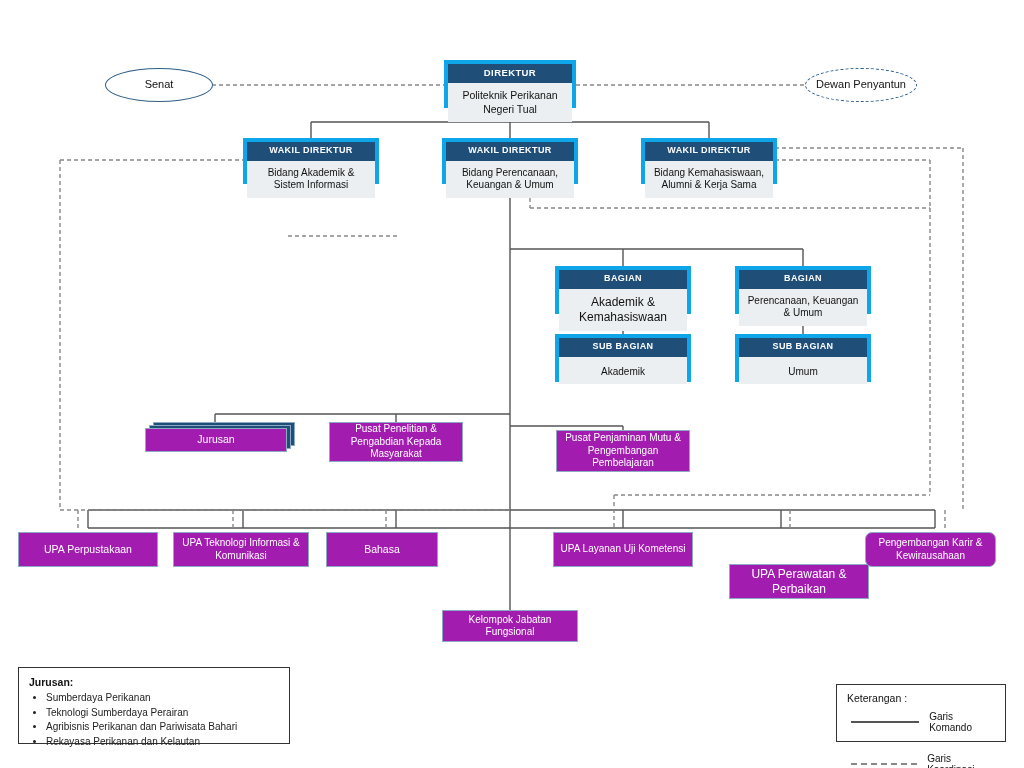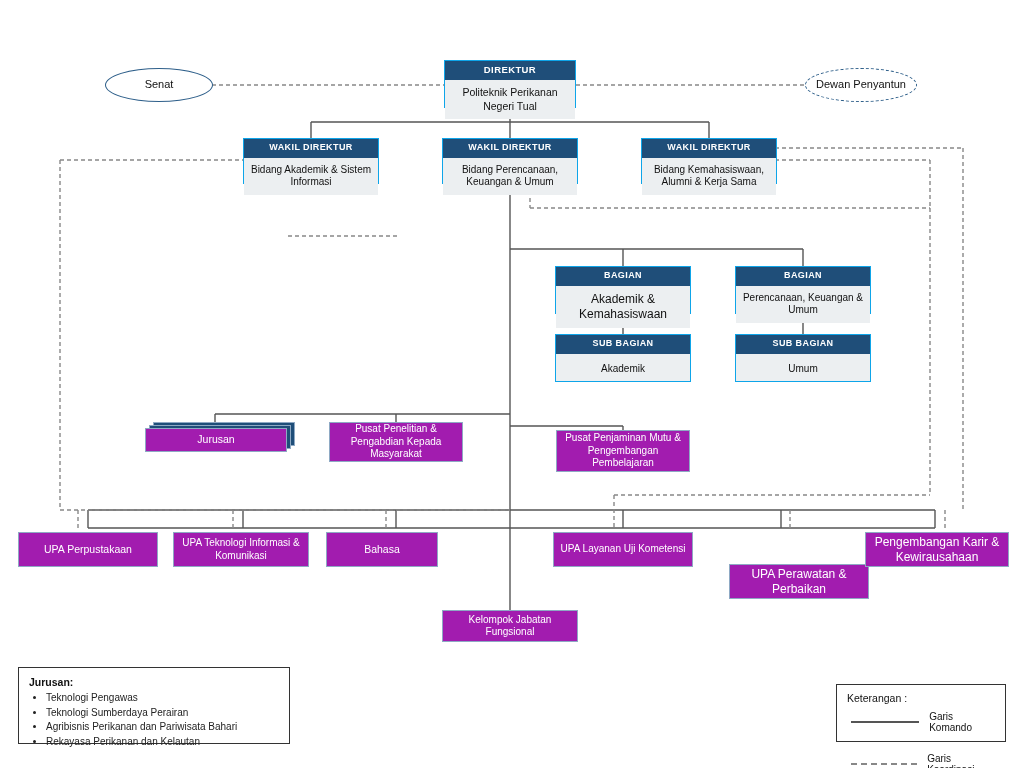--- a/index.html
+++ b/index.html
@@ -9,21 +9,21 @@
     font-family:"Liberation Sans", sans-serif;
     overflow:hidden;
   }
   #stage{position:relative;width:1024px;height:768px;}
 
   svg#wires{position:absolute;left:0;top:0;width:1024px;height:768px;pointer-events:none;}
 
   .node{position:absolute;box-sizing:border-box;}
 
   
-  .card{border:1px solid #0ea5e9;background:#eceff1;}
+  .card{border:4px solid #0ea5e9;background:#eceff1;}
   .card .hd{
     background:#1f4e79;color:#ffffff;
     text-align:center;font-weight:600;letter-spacing:.4px;
     padding:4px 2px 5px;line-height:1.1;
   }
   .card .bd{
     background:#eceff1;color:#111111;
     text-align:center;padding:6px 4px;line-height:1.25;
   }
 
@@ -207,32 +207,32 @@
   </div>
 
   <div class="node solid" style="left:553px;top:532px;width:140px;height:35px;font-size:10px;">
     <span>UPA Layanan Uji Kometensi</span>
   </div>
 
   <div class="node solid" style="left:711px;top:564px;width:140px;height:35px;font-size:12px;margin-left:18px;">
     <span>UPA Perawatan &amp; Perbaikan</span>
   </div>
 
-  <div class="node solid" style="left:865px;top:532px;width:144px;height:35px;font-size:12px;">
+  <div class="node solid" style="left:865px;top:532px;width:131px;height:35px;font-size:10px;border-radius:7px;">
     <span>Pengembangan Karir &amp; Kewirausahaan</span>
   </div>
 
   <div class="node solid" style="left:442px;top:610px;width:136px;height:32px;font-size:10px;">
     <span>Kelompok Jabatan Fungsional</span>
   </div>
 
   <div class="legend-box" style="left:18px;top:667px;width:272px;height:77px;padding:8px 10px;">
     <div class="legend-title" style="font-size:10.5px;">Jurusan:</div>
     <ul class="jlist" style="font-size:10px;">
-      <li>Teknologi Pengawas</li>
+      <li>Sumberdaya Perikanan</li>
       <li>Teknologi Sumberdaya Perairan</li>
       <li>Agribisnis Perikanan dan Pariwisata Bahari</li>
       <li>Rekayasa Perikanan dan Kelautan</li>
     </ul>
   </div>
 
   <div class="legend-box" style="left:836px;top:684px;width:170px;height:58px;padding:7px 10px;">
     <div style="font-size:10.5px;color:#111;">Keterangan :</div>
     <div class="kt-row">
       <span class="kt-line kt-solid"></span>

